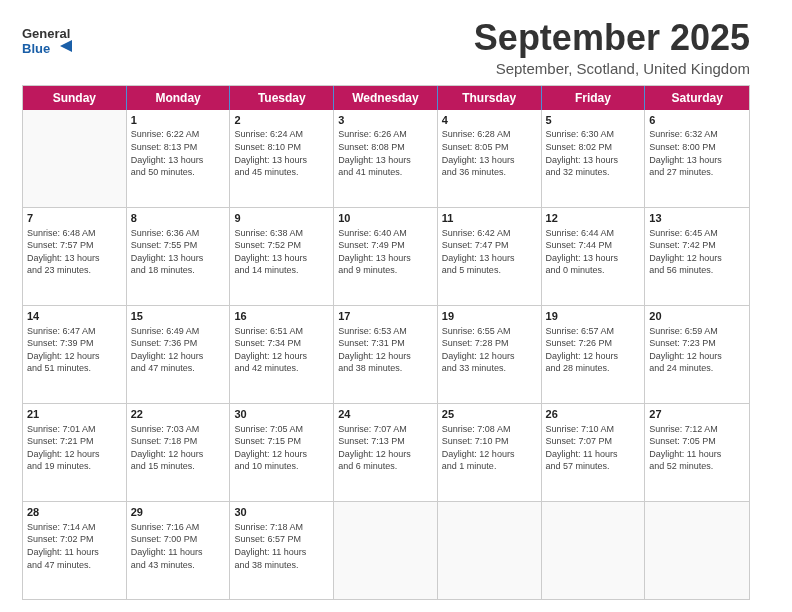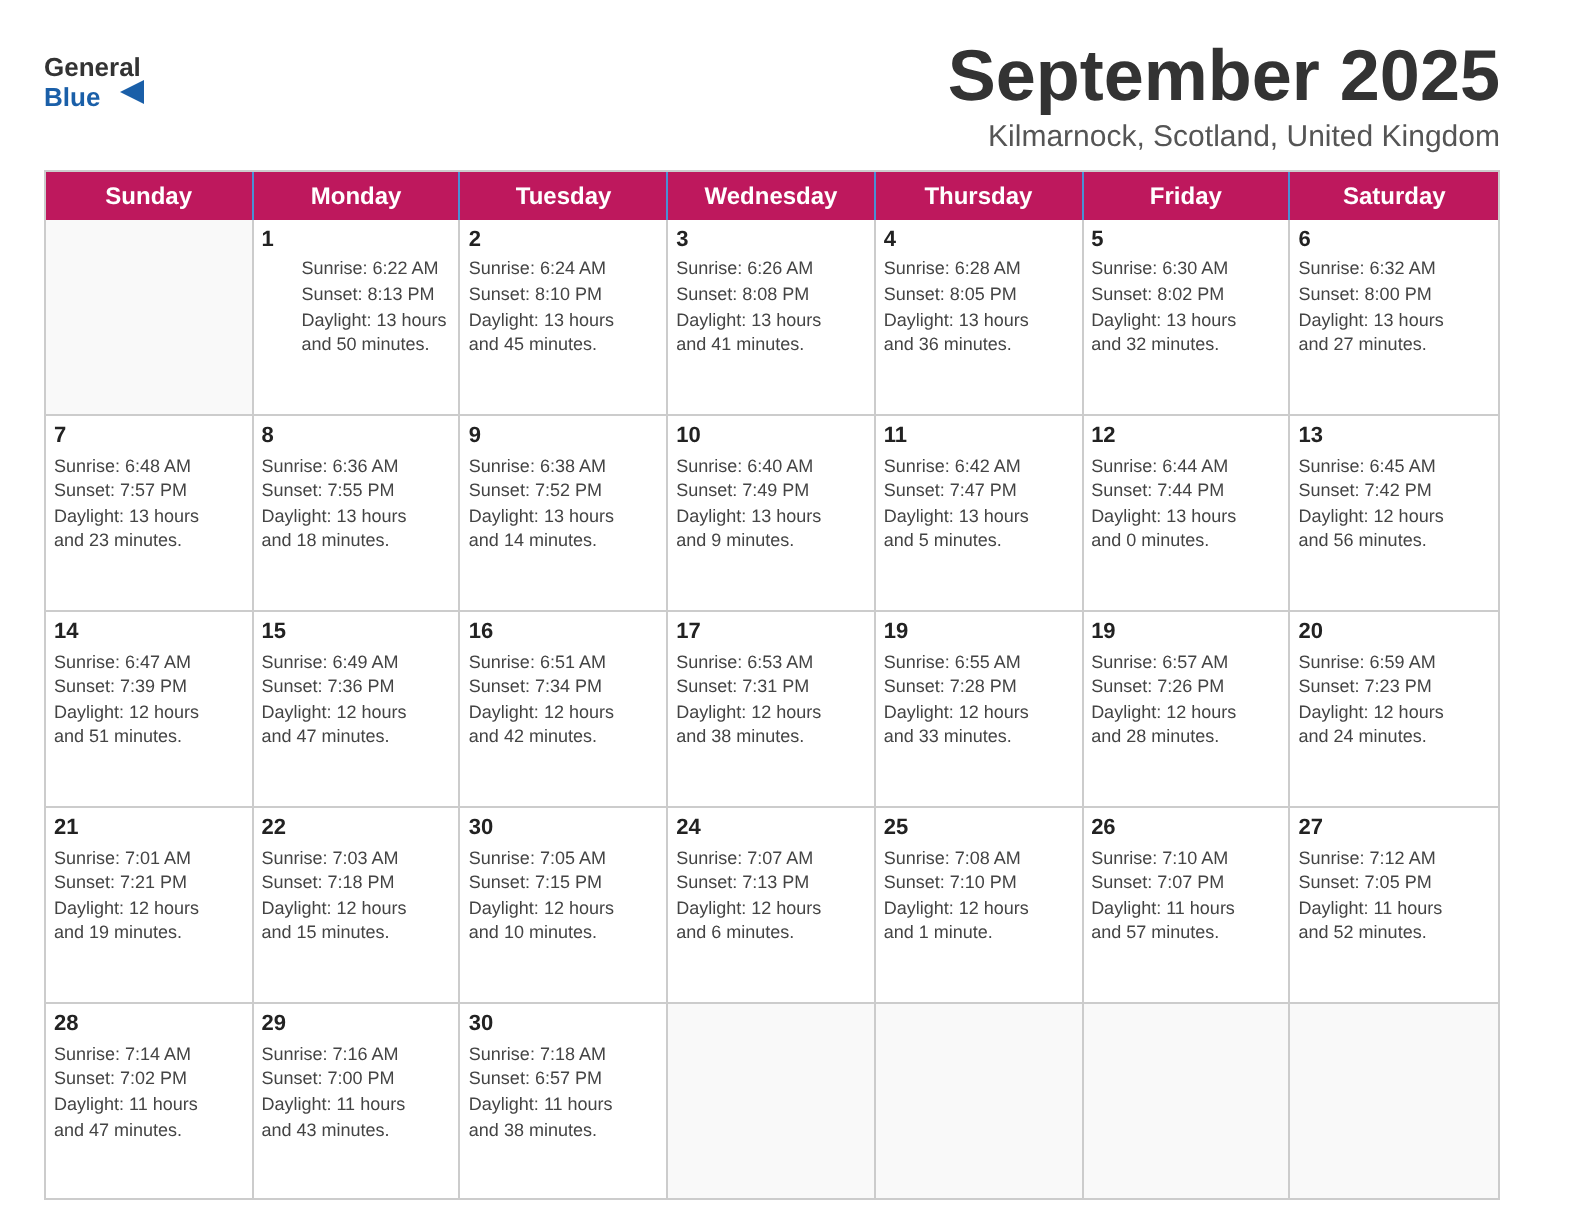--- a/index.html
+++ b/index.html
@@ -110,42 +110,42 @@
     <div class="logo-container">
       <svg width="50" height="44" viewBox="0 0 50 44">
 
         <text x="0" y="20" font-size="13" font-weight="bold" fill="#333" font-family="Arial">General</text>
         <text x="0" y="35" font-size="13" font-weight="bold" fill="#1a5fa8" font-family="Arial">Blue</text>
         <polygon points="38,28 50,22 50,34" fill="#1a5fa8"></polygon>
       </svg>
     </div>
     <div class="title-block">
       <div class="month-title">September 2025</div>
-      <div class="location">Kilmarnock, Scotland, United Kingdom</div>
+      <div class="location">September, Scotland, United Kingdom</div>
     </div>
   </div>
 
   <div class="calendar">
     <div class="cal-header">
 
     <div class="cal-header-cell">Sunday</div>
         <div class="cal-header-cell">Monday</div>
         <div class="cal-header-cell">Tuesday</div>
         <div class="cal-header-cell">Wednesday</div>
         <div class="cal-header-cell">Thursday</div>
         <div class="cal-header-cell">Friday</div>
         <div class="cal-header-cell">Saturday</div>
       </div>
     <div class="cal-body">
 
     <div class="cal-row">
           <div class="cal-cell empty"></div>
           <div class="cal-cell">
             <span class="day-num">1</span>
-            <div class="cell-info" style="white-space: pre-line; margin-left: 20px;">Sunrise: 6:22 AM
+            <div class="cell-info" style="white-space: pre-line;">Sunrise: 6:22 AM
 Sunset: 8:13 PM
 Daylight: 13 hours
 and 50 minutes.</div>
           </div>
           <div class="cal-cell">
             <span class="day-num">2</span>
             <div class="cell-info" style="white-space: pre-line;">Sunrise: 6:24 AM
 Sunset: 8:10 PM
 Daylight: 13 hours
 and 45 minutes.</div>

